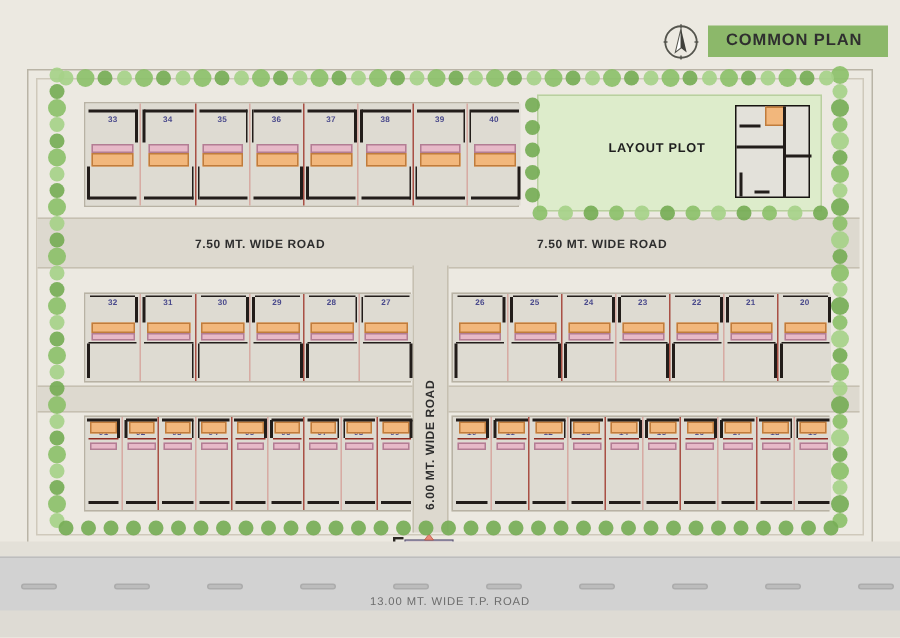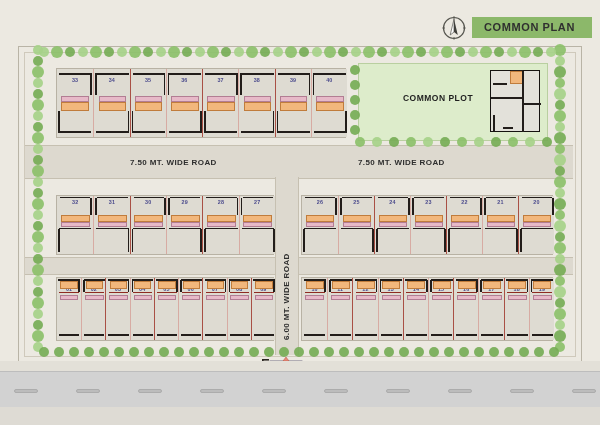--- a/index.html
+++ b/index.html
@@ -134,21 +134,21 @@
       <line x1="23" y1="14" x2="25.6" y2="14" stroke="#55554e" stroke-width="1"></line>
     </svg>
   </div>
   <div class="title-band"></div>
   <div class="title-text">COMMON PLAN</div>
 
   <div class="site-frame"></div>
   <div class="site-inner"></div>
 
   <div class="common-plot"></div>
-  <div class="common-plot-label">COMMON PLOT</div>
+  <div class="common-plot-label">LAYOUT PLOT</div>
   <div class="clubhouse">
     <div class="w-dark" style="left:20px;top:-1px;width:12px;height:14px;"></div>
     <div class="w-orange" style="left:19px;top:0px;width:13px;height:13px;"></div>
     <div class="w-dark" style="left:31px;top:0;width:1.5px;height:61px;"></div>
     <div class="w-dark" style="left:0;top:26px;width:32px;height:1.5px;"></div>
     <div class="w-dark" style="left:31px;top:32px;width:19px;height:1.5px;"></div>
     <div class="w-dark" style="left:2px;top:12px;width:14px;height:1.5px;"></div>
     <div class="w-dark" style="left:2px;top:44px;width:1.5px;height:16px;"></div>
     <div class="w-dark" style="left:12px;top:56px;width:10px;height:1.5px;"></div>
   </div>
@@ -577,20 +577,21 @@
       <rect x="8" y="4" width="32" height="5" fill="#c9c3d6" stroke="#5a5472" stroke-width=".8"></rect>
       <rect x="10" y="5.2" width="28" height="2.6" fill="#f0a08c"></rect>
       <polygon points="24,0 21,4 27,4" fill="#e8897a" stroke="#b6503f" stroke-width=".5"></polygon>
       <rect x="0" y="2" width="7" height="1.6" fill="#2a2622"></rect>
       <rect x="0" y="2" width="1.6" height="8" fill="#2a2622"></rect>
     </svg>
   </div>
 
   <div class="tp-verge"></div>
   <div class="tp-road"></div>
+  <div class="tp-label">13.00 MT. WIDE T.P. ROAD</div>
   <div class="tp-bottom"></div>
 
 <div class="tree l" style="left: 32.8px; top: 44.8px; width: 10.4px; height: 10.4px;"></div>
     <div class="tree d" style="left: 32.8px; top: 55.8px; width: 10.4px; height: 10.4px;"></div>
     <div class="tree" style="left: 31.8px; top: 65.8px; width: 12.4px; height: 12.4px;"></div>
     <div class="tree l" style="left: 32.8px; top: 77.8px; width: 10.4px; height: 10.4px;"></div>
     <div class="tree d" style="left: 32.8px; top: 88.8px; width: 10.4px; height: 10.4px;"></div>
     <div class="tree" style="left: 31.8px; top: 98.8px; width: 12.4px; height: 12.4px;"></div>
     <div class="tree l" style="left: 32.8px; top: 110.8px; width: 10.4px; height: 10.4px;"></div>
     <div class="tree d" style="left: 32.8px; top: 121.8px; width: 10.4px; height: 10.4px;"></div>

